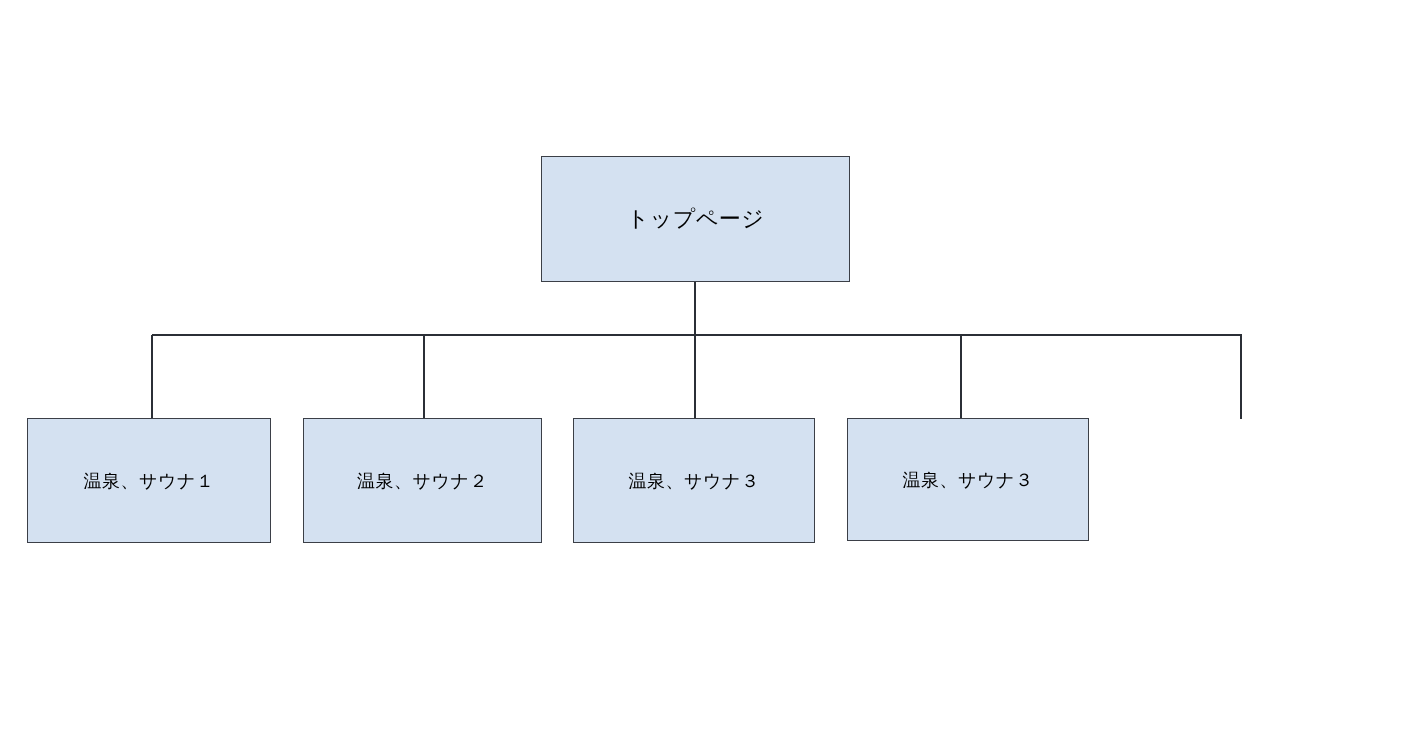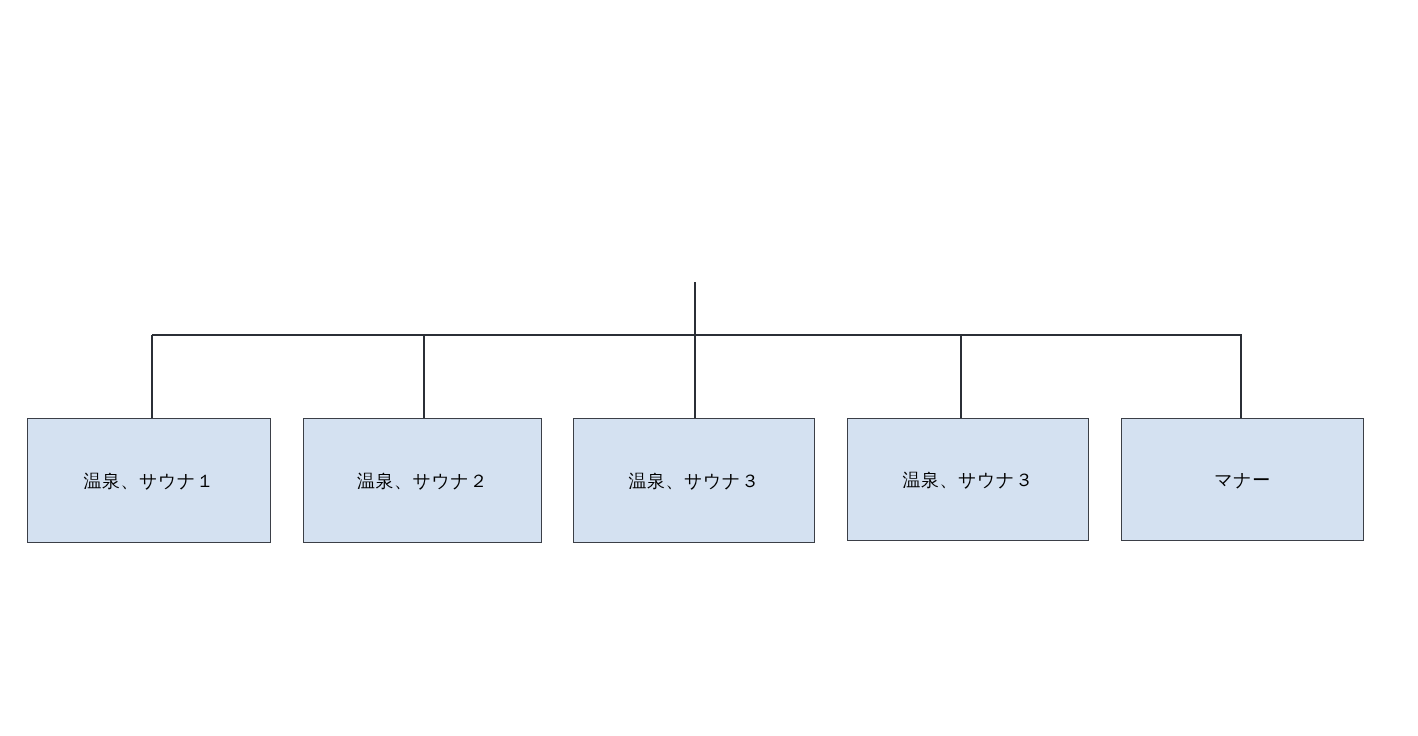--- a/index.html
+++ b/index.html
@@ -57,34 +57,34 @@
   <div class="edge edge-v" style="left:694px; top:282px; height:54px;"></div>
 
   <div class="edge edge-h" style="left:152px; top:334px; width:1090px;"></div>
 
   <div class="edge edge-v" style="left:151px; top:335px; height:84px;"></div>
   <div class="edge edge-v" style="left:423px; top:335px; height:84px;"></div>
   <div class="edge edge-v" style="left:694px; top:335px; height:84px;"></div>
   <div class="edge edge-v" style="left:960px; top:335px; height:84px;"></div>
   <div class="edge edge-v" style="left:1240px; top:335px; height:84px;"></div>
 
+  <div class="node node-root" style="left:541px; top:156px; width:309px; height:126px;">
+    <span class="node-label">トップページ</span>
+  </div>
 
   <div class="node" style="left:27px; top:418px; width:244px; height:125px;">
     <span class="node-label">温泉、サウナ１</span>
   </div>
 
   <div class="node" style="left:303px; top:418px; width:239px; height:125px;">
     <span class="node-label">温泉、サウナ２</span>
   </div>
 
   <div class="node" style="left:573px; top:418px; width:242px; height:125px;">
     <span class="node-label">温泉、サウナ３</span>
   </div>
 
   <div class="node" style="left:847px; top:418px; width:242px; height:123px;">
     <span class="node-label">温泉、サウナ３</span>
   </div>
 
-  <div class="node" style="left:1121px; top:418px; width:243px; height:123px;">
-    <span class="node-label">マナー</span>
-  </div>
 
 </div>
 
 </body></html>

